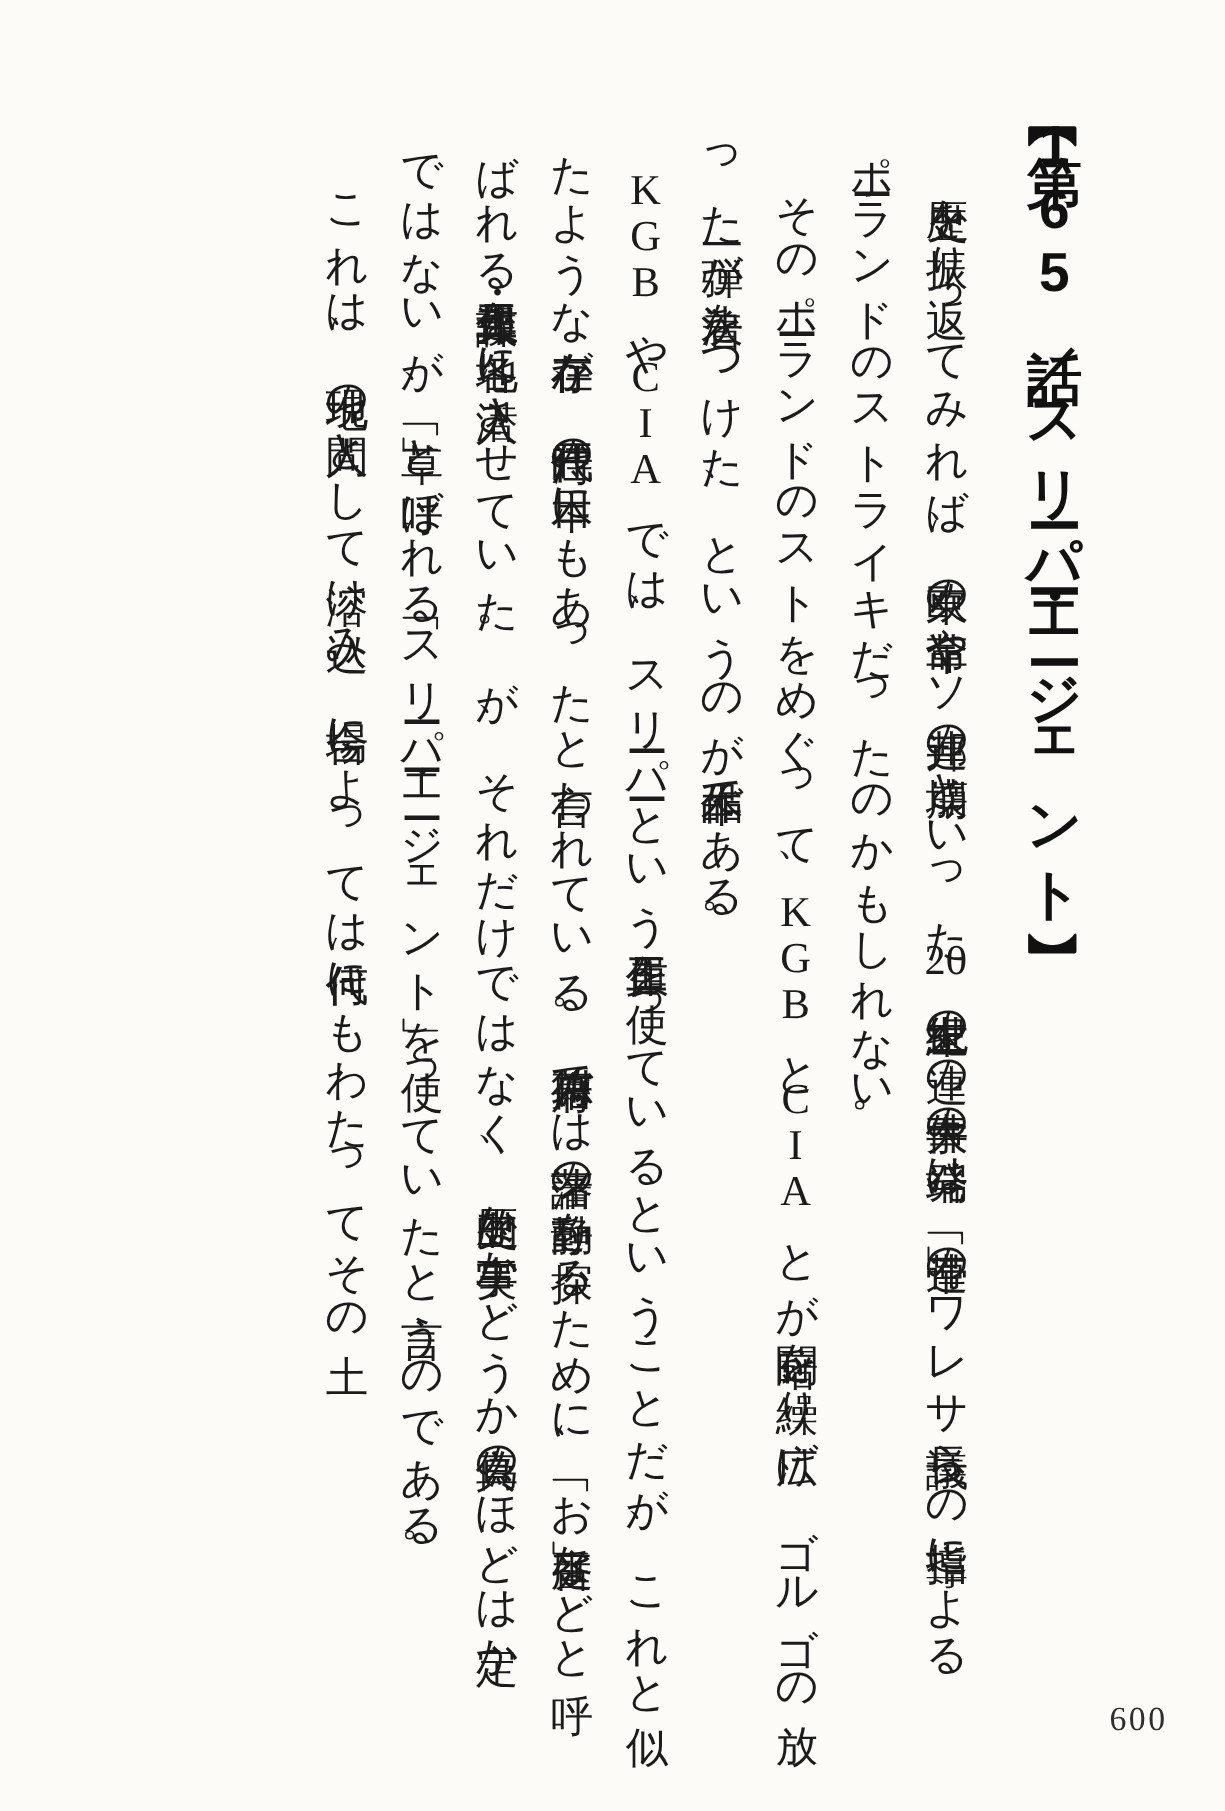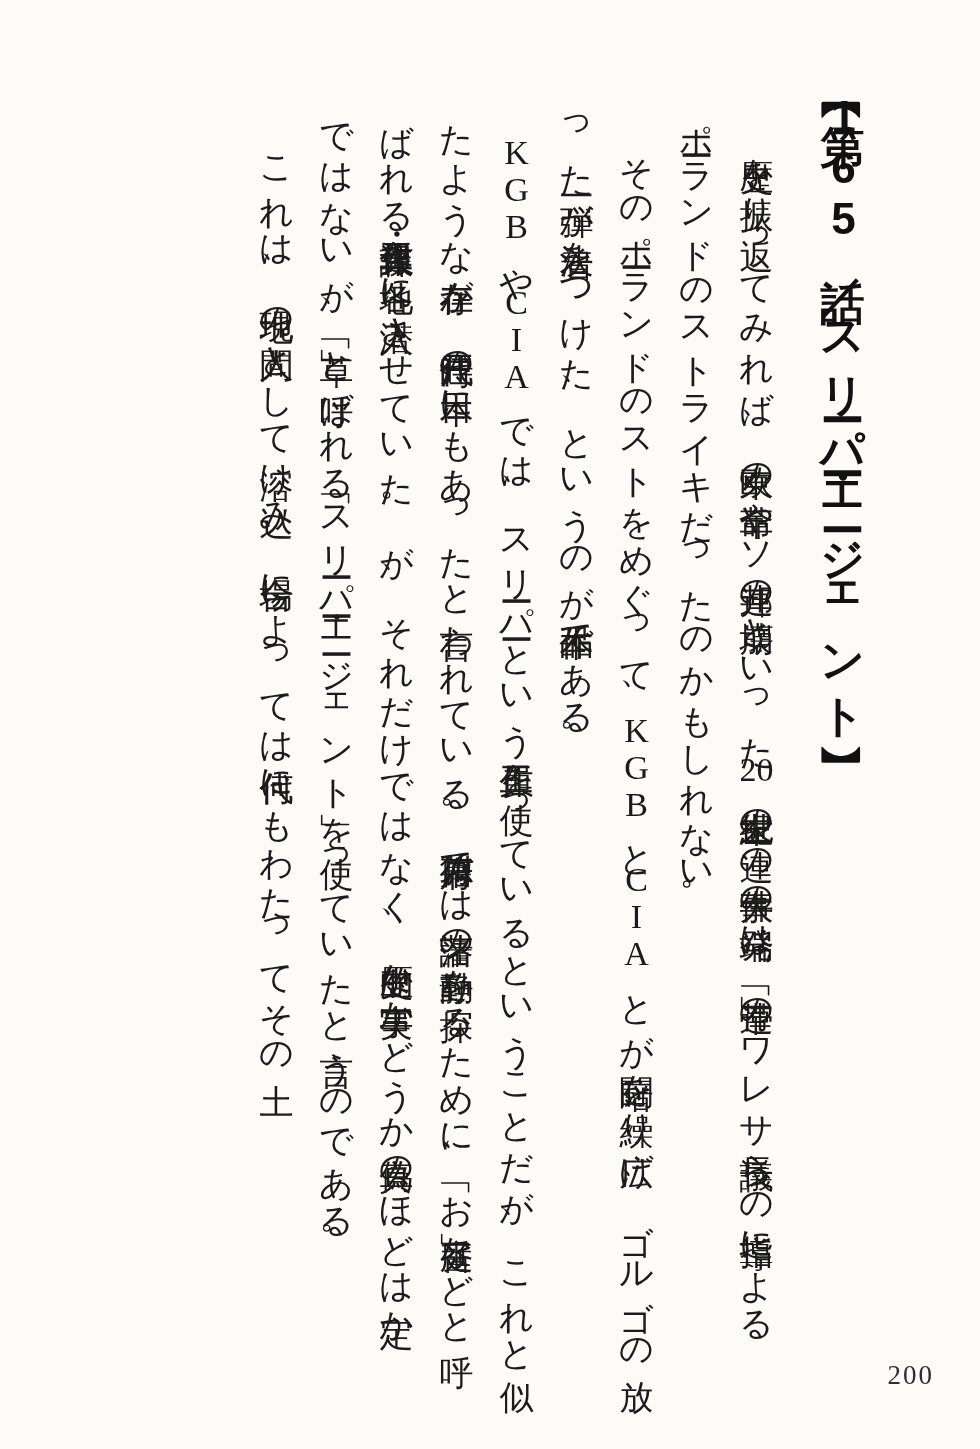--- a/index.html
+++ b/index.html
@@ -67,14 +67,14 @@
 <div class="page">
   <div class="vertical-content">
     <h2 class="chapter-title">【第165話／スリーパー・エージェント】</h2>
     <div class="body-text">
       <p>歴史を振り返ってみれば、東欧の革命やソ連邦の崩壊といった<span class="tcy">20</span>世紀末の一連の大事件の発端は、「連帯」のワレサ議長らの指導によるポーランドのストライキだったのかもしれない。</p>
       <p>そのポーランドのストをめぐって、KGBとCIAとが暗闘を繰り広げ、ゴルゴの放った一弾が決着をつけた、というのが本作品である。</p>
       <p>KGBやCIAでは、スリーパーという工作員を使っているということだが、これと似たような存在が、江戸時代の日本にもあったと言われている。徳川幕府では諸藩の動静を探るために、「お庭番」などと呼ばれる諜報員・工作員を各地に潜入させていた。が、それだけではなく、歴史的な事実かどうか真偽のほどは定かではないが、「草」と呼ばれる「スリーパー・エージェント」を使っていたと言うのである。</p>
       <p>これは、現地の人間として溶け込み、場合によっては何代にもわたってその土</p>
     </div>
   </div>
-  <div class="page-number">200</div>
+  <div class="page-number">600</div>
 </div>
 
 </body></html>

